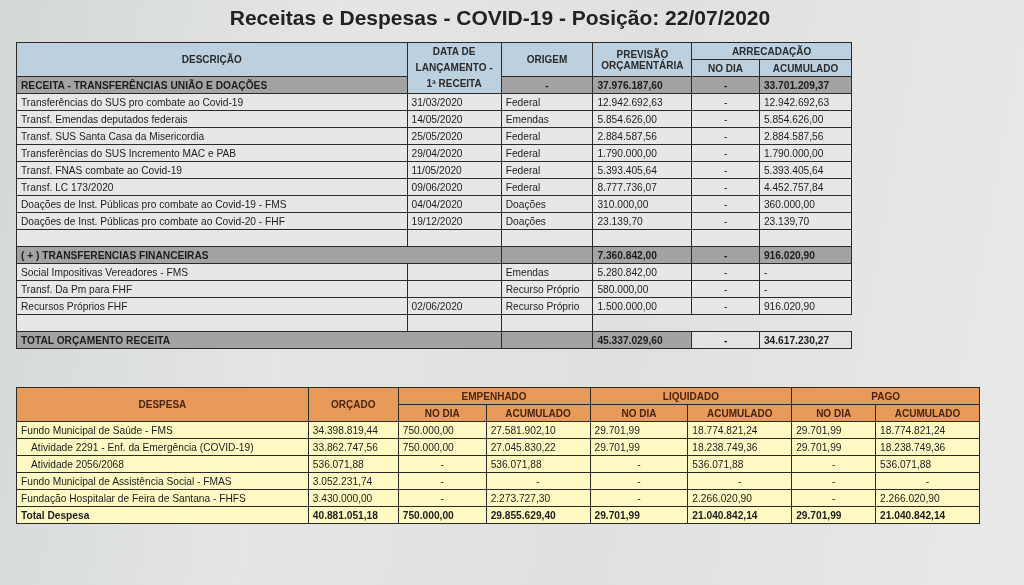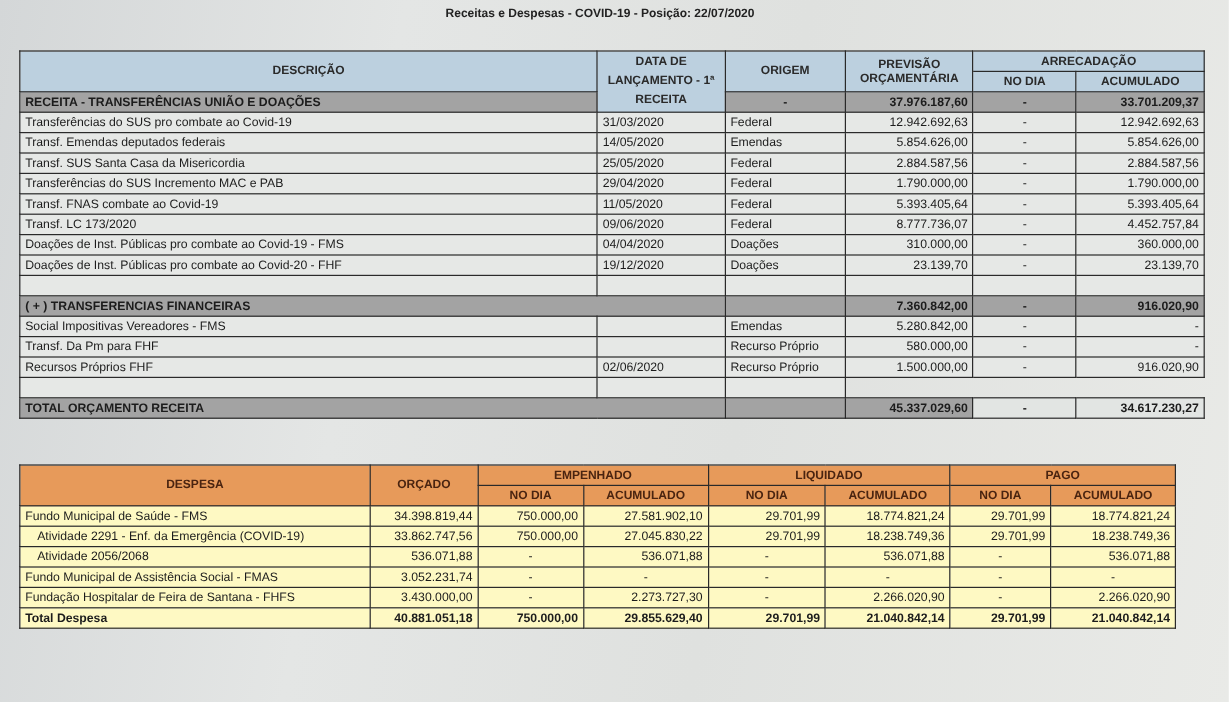--- a/index.html
+++ b/index.html
@@ -5,30 +5,30 @@
     html, body { margin: 0; padding: 0; }
     body {
       width: 1024px; height: 585px; overflow: hidden;
       background: linear-gradient(100deg, #d4d7d8 0%, #e4e6e5 30%, #dfe1df 60%, #e9eae7 100%);
       font-family: "Liberation Sans", sans-serif;
       color: #1c1c1c;
       position: relative;
     }
     .title {
       position: absolute; left: 0; top: 6px; width: 1000px;
-      text-align: center; font-weight: bold; font-size: 10px; color: #222;
+      text-align: center; font-weight: bold; font-size: 21px; color: #222;
     }
     table { border-collapse: collapse; position: absolute; font-size: 10.2px; }
     td, th { border: 1.3px solid #2a2a2a; padding: 0 4px; height: 16px; white-space: nowrap; }
     th { font-weight: bold; text-align: center; font-size: 10px; }
-    .num { text-align: right; }
+    .num { text-align: left; }
     .ctr { text-align: center; }
 
     
-    #receita { left: 16px; top: 42px; width: 988px; }
+    #receita { left: 16px; top: 42px; width: 836px; }
     #receita th { background: #bcd0df; color: #2a2a2a; }
     #receita td { background: #e6e8e6; }
     #receita tr.sec td { background: #a3a3a3; font-weight: bold; }
     #receita tr.sec td.white { background: #e2e5e3; }
 
     
     #despesa { left: 16px; top: 387px; width: 964px; padding-left: 20px; }
     #despesa th { background: #e79a5a; color: #4a2410; }
     #despesa td { background: #fef9c3; }
     #despesa tr.total td { font-weight: bold; }

